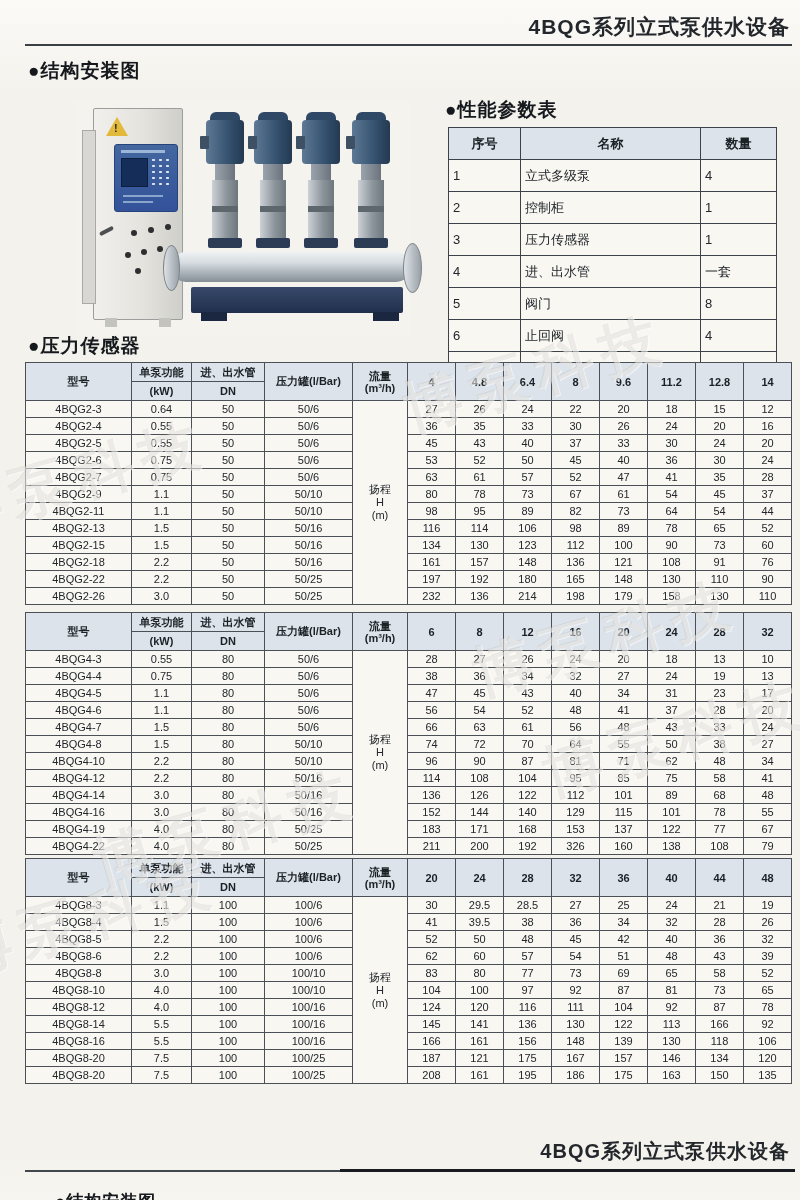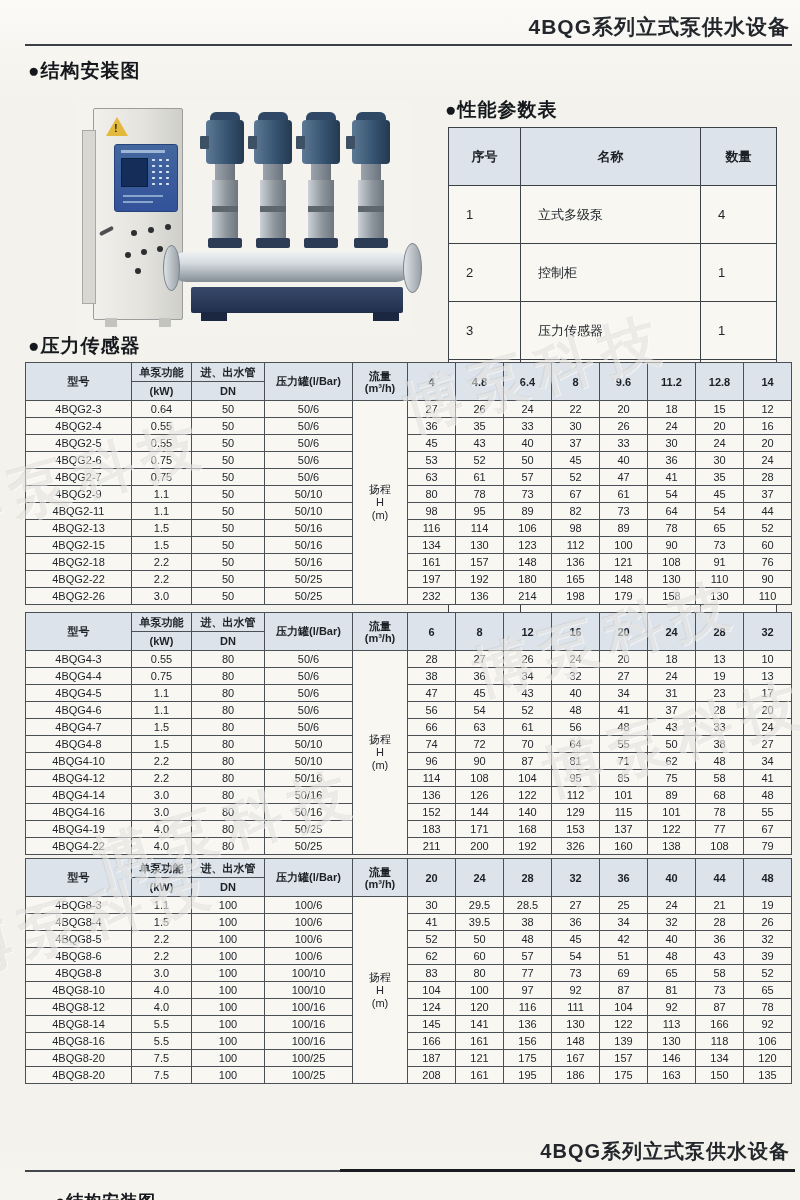--- a/index.html
+++ b/index.html
@@ -19,21 +19,21 @@
   .footer-title{position:absolute; top:1138px; right:10px; font-size:20px; font-weight:bold; letter-spacing:1px; color:#23272c;}
   .footer-rule{position:absolute; top:1170px; left:25px; width:770px; height:2px; background:#41474d;}
   .footer-rule-dark{position:absolute; top:1169px; left:340px; width:455px; height:3px; background:#181c20;}
   .partial-heading{position:absolute; left:55px; top:1190px; font-size:17px; font-weight:bold; color:#15181c; letter-spacing:1px;}
   
   .wm{position:absolute; font-size:58px; font-weight:bold; letter-spacing:10px; white-space:nowrap;
       color:rgba(150,143,130,0.14); text-shadow:1px 1px 0 rgba(255,255,255,0.55);
       transform:rotate(-16deg); pointer-events:none; z-index:5;}
   
   .comp-table{position:absolute; left:448px; top:127px; border-collapse:collapse; table-layout:fixed; width:328px; background:#f8f7f2;}
-  .comp-table th,.comp-table td{border:1.5px solid #3c4248; height:23px; vertical-align:middle; font-size:13px; padding:17px;}
+  .comp-table th,.comp-table td{border:1.5px solid #3c4248; height:23px; vertical-align:middle; font-size:13px; padding:4px;}
   .comp-table th{background:#dce3ea; font-weight:bold; color:#1c2126;}
   
   .perf-table{position:absolute; left:25px; border-collapse:collapse; table-layout:fixed; width:766px; background:#f8f7f2;}
   #perf0{top:362px;} #perf1{top:612px;} #perf2{top:858px;}
   .perf-table th,.perf-table td{border:1px solid #4a5056; text-align:center; vertical-align:middle; padding:0; font-size:11px; color:#23272c;}
   .perf-table thead th{background:#dce3ea; font-weight:bold; color:#1c2126; height:18px;}
   .perf-table thead .two-line div{line-height:12px;}
   .perf-table tbody td{height:16px; background:#f8f7f2;}
   .perf-table td.headcol{background:#f8f7f2; font-size:11px; line-height:13px;}
   

